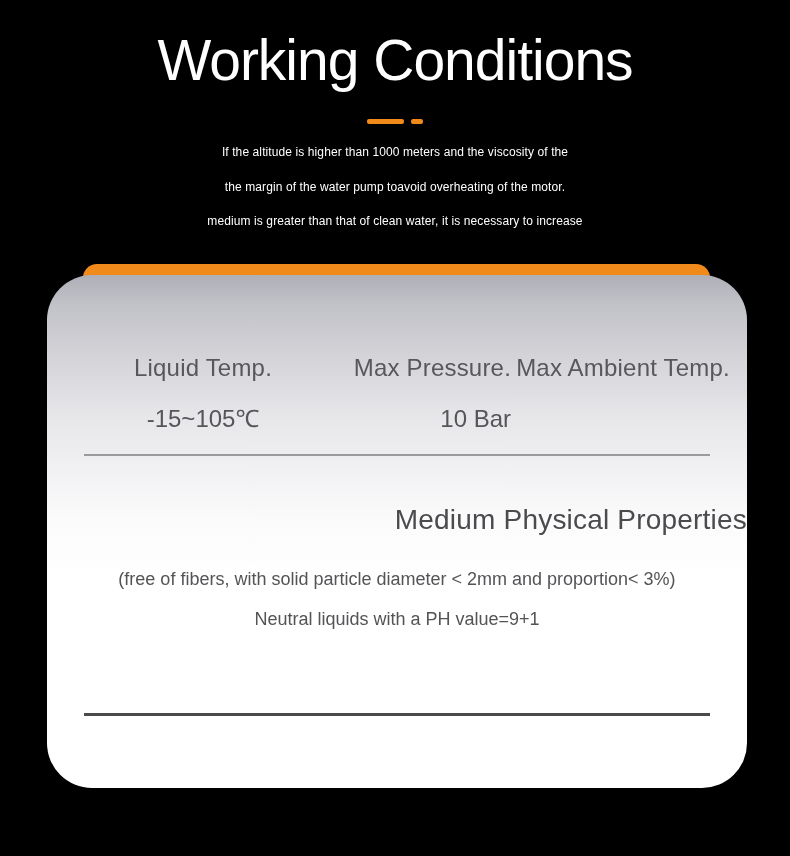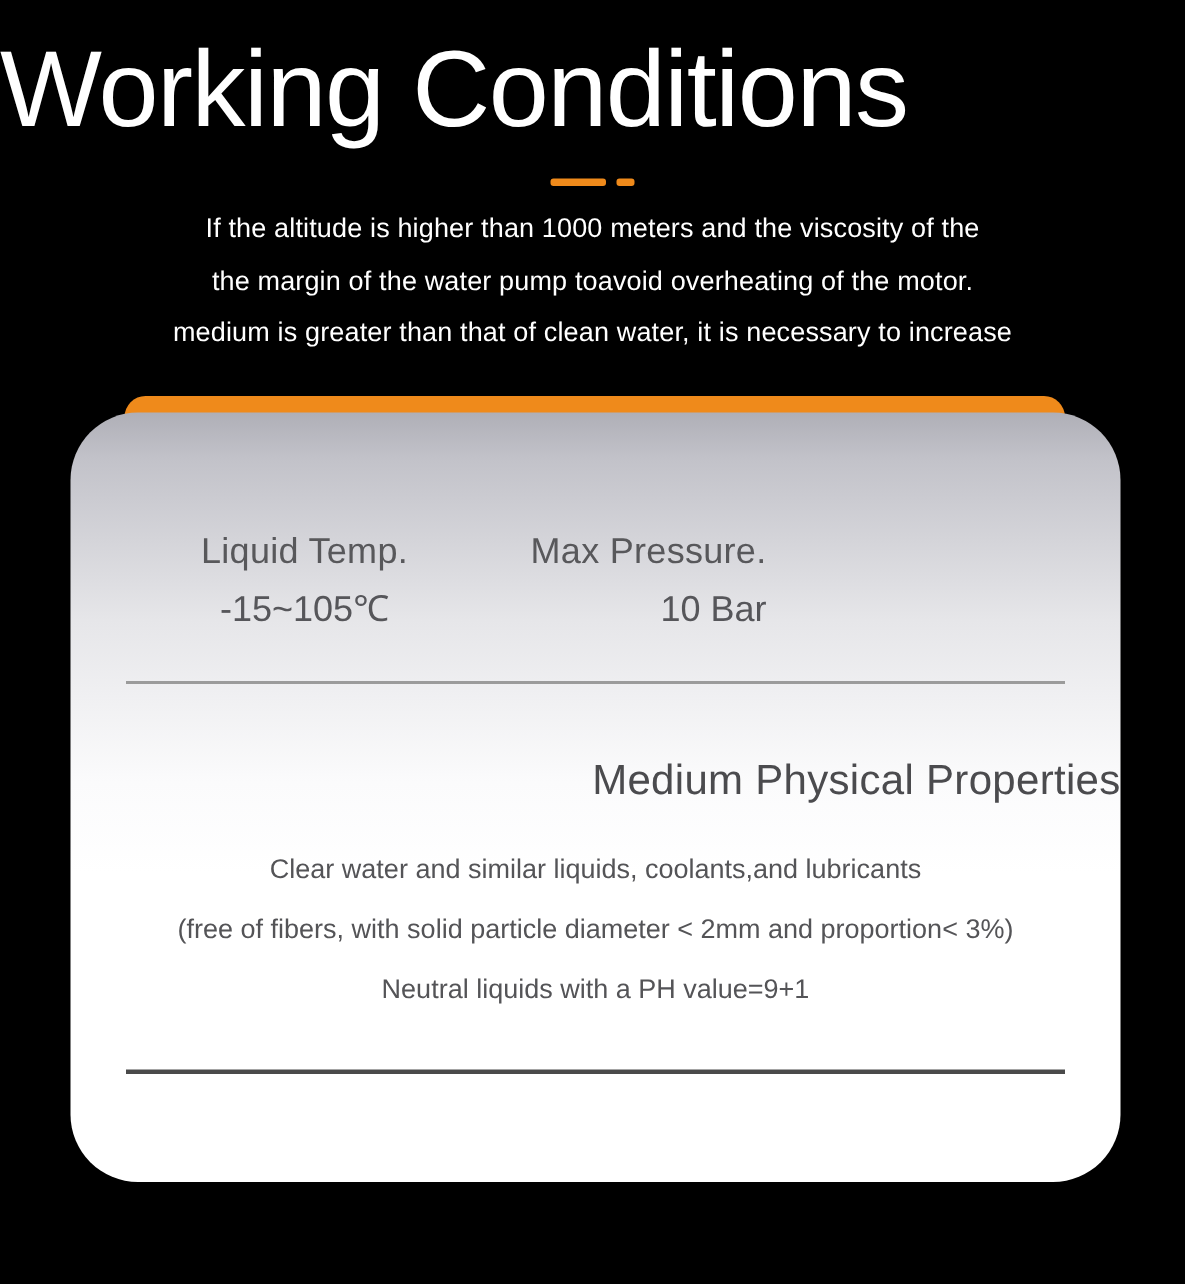--- a/index.html
+++ b/index.html
@@ -8,37 +8,37 @@
     background:#000000;
     font-family:"Liberation Sans", sans-serif;
     position:relative;
     overflow:hidden;
   }
   .stage { position:absolute; inset:0; }
 
   
   .title {
     position:absolute; top:30px; left:0; width:100%;
-    text-align:left;
+    text-align:center;
     color:#ffffff;
-    font-size:72px; line-height:60px;
+    font-size:57px; line-height:60px;
     font-weight:300; letter-spacing:-1px;
   }
   .dashes {
     position:absolute; top:119px; left:0; width:100%;
     display:flex; justify-content:center; align-items:center; gap:7px;
   }
   .dash-long  { width:37px; height:5px; background:var(--accent); border-radius:2px; }
   .dash-short { width:12px; height:5px; background:var(--accent); border-radius:2px; }
 
   .intro {
     position:absolute; top:135px; left:0; width:100%;
     text-align:center;
     color:#ffffff;
-    font-size:18px; line-height:34.6px;
+    font-size:12px; line-height:34.6px;
     font-weight:300; letter-spacing:0.1px;
   }
 
   
   .card-wrap { position:absolute; top:264px; left:47px; width:700px; height:524px;padding-left:35px; }
   .card-tab {
     position:absolute; top:0; left:36px; width:627px; height:42px;
     background:var(--accent);
     border-radius:14px;
   }
@@ -57,21 +57,21 @@
   }
   .stat { text-align:center; }
   .stat-1 { width:232px; }
   .stat-2 { width:190px;text-align:right; }
   .stat-3 { width:220px; }
   .stat .label {
     font-size:24px; line-height:26px;
     color:#58585b; font-weight:400; letter-spacing:0.2px;
   }
   .stat .value {
-    margin-top:13px;
+    margin-top:25px;
     font-size:24px; line-height:26px;
     color:#56565a; font-weight:400;
   }
 
   .divider { position:absolute; left:37px; width:626px; }
   .divider-1 { top:179px; height:2px; background:#9b9b9b; }
   .divider-2 { top:438px; height:3px; background:#4a4a4a; }
 
   .section-heading {
     position:absolute; top:228px; left:0; width:100%;
@@ -112,29 +112,29 @@
       <div class="stats">
         <div class="stat stat-1">
           <div class="label">Liquid Temp.</div>
           <div class="value">-15~105℃</div>
         </div>
         <div class="stat stat-2">
           <div class="label">Max Pressure.</div>
           <div class="value">10 Bar</div>
         </div>
         <div class="stat stat-3">
+          <div class="label">Max Ambient Temp.</div>
         </div>
       </div>
 
       <div class="divider divider-1"></div>
 
       <div class="section-heading">Medium Physical Properties</div>
 
       <div class="props">
-        <div>Clear water and similar liquids, coolants,and lubricants</div>
         <div>(free of fibers, with solid  particle diameter &lt; 2mm and proportion&lt; 3%)</div>
         <div>Neutral liquids with a PH value=9+1</div>
       </div>
 
       <div class="divider divider-2"></div>
 
     </div>
   </div>
 
 </div>

